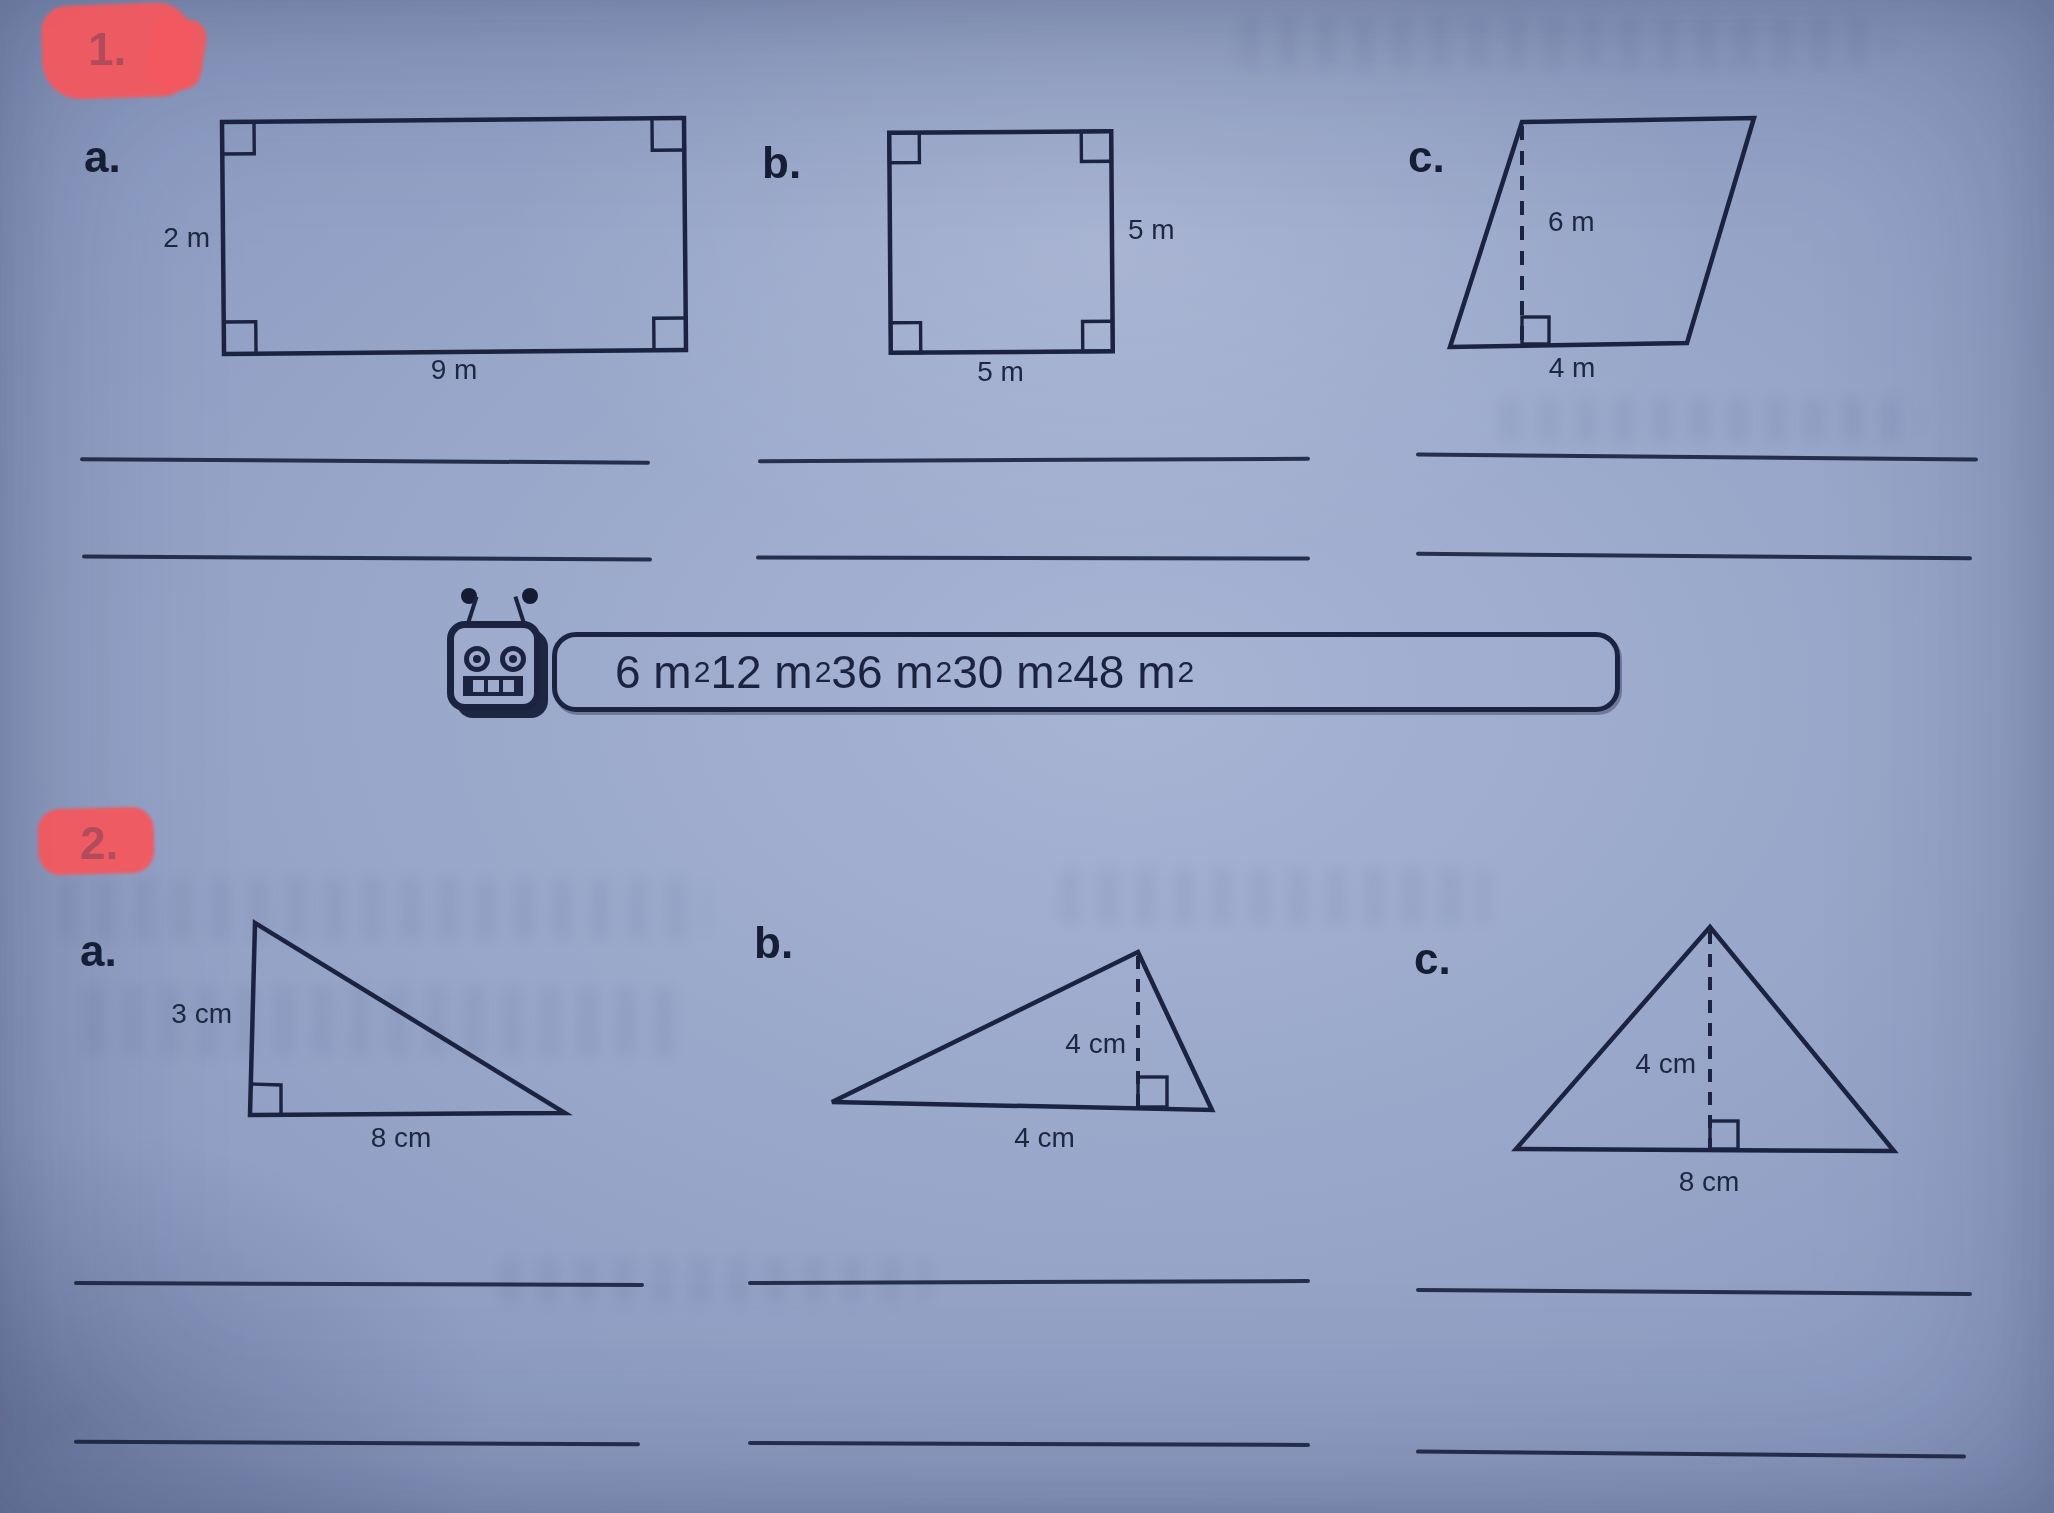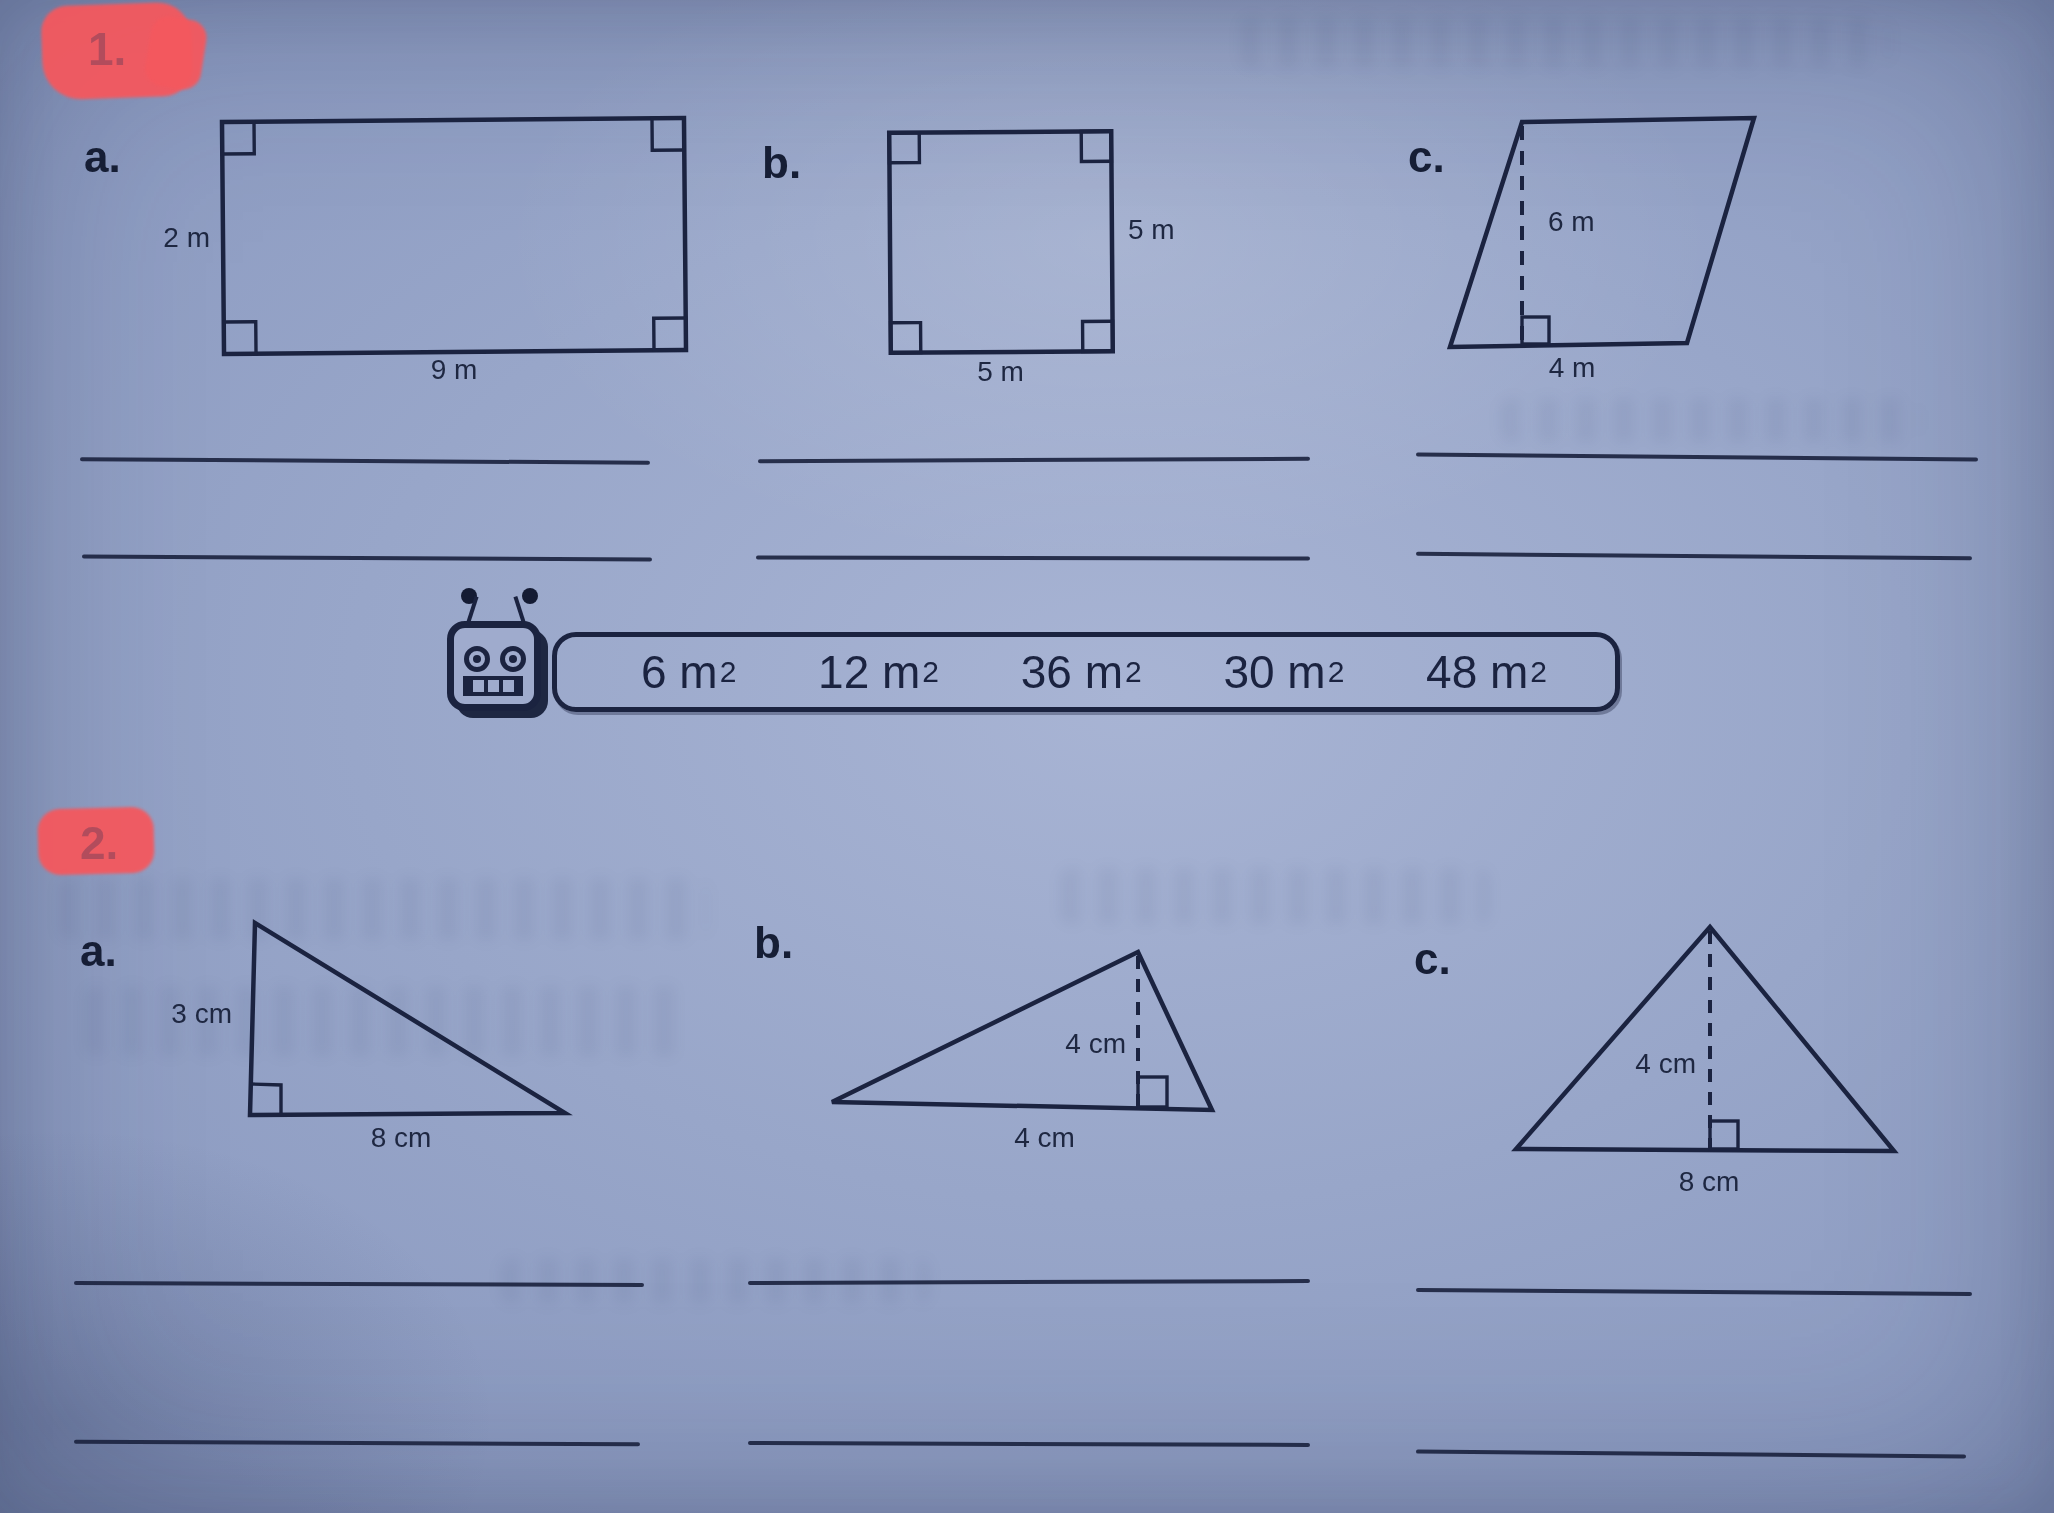--- a/index.html
+++ b/index.html
@@ -19,22 +19,22 @@
   .dim{font-size:28px;color:#1e2741;white-space:nowrap;}
   .ctr{text-align:center;}
   .rgt{text-align:right;}
   .ansline{position:absolute;height:4px;background:#1c2440;border-radius:3px;opacity:.92;}
   .blob{position:absolute;background:#f4585e;filter:blur(1.5px);opacity:.95;}
   .tasknum{position:absolute;font-weight:bold;font-size:46px;color:#a84a5c;opacity:.85;}
   svg{display:block;overflow:visible;}
   .pill{
     position:absolute;left:552px;top:632px;width:1068px;height:80px;
     border:5px solid #1b2340;border-radius:24px;box-sizing:border-box;
-    display:flex;align-items:center;justify-content:space-between;
-    padding:0 68px 0 84px;box-shadow:2px 3px 0 rgba(22,30,58,.35);
+    display:flex;align-items:center;justify-content:flex-start;
+    padding:0 68px 0 58px;box-shadow:2px 3px 0 rgba(22,30,58,.35);
   }
   .opt{font-size:46px;color:#1b2340;white-space:nowrap;}
   .opt sup{font-size:30px;vertical-align:6px;margin-left:2px;}
   
   .robot{position:absolute;left:444px;top:588px;width:110px;height:128px;z-index:5;}
   .robot .head{
     position:absolute;left:3px;top:33px;width:80px;height:76px;
     border:7px solid #1b2340;border-radius:18px;background:#9fabcd;
     box-shadow:8px 8px 0 -1px #1e2742;
   }

